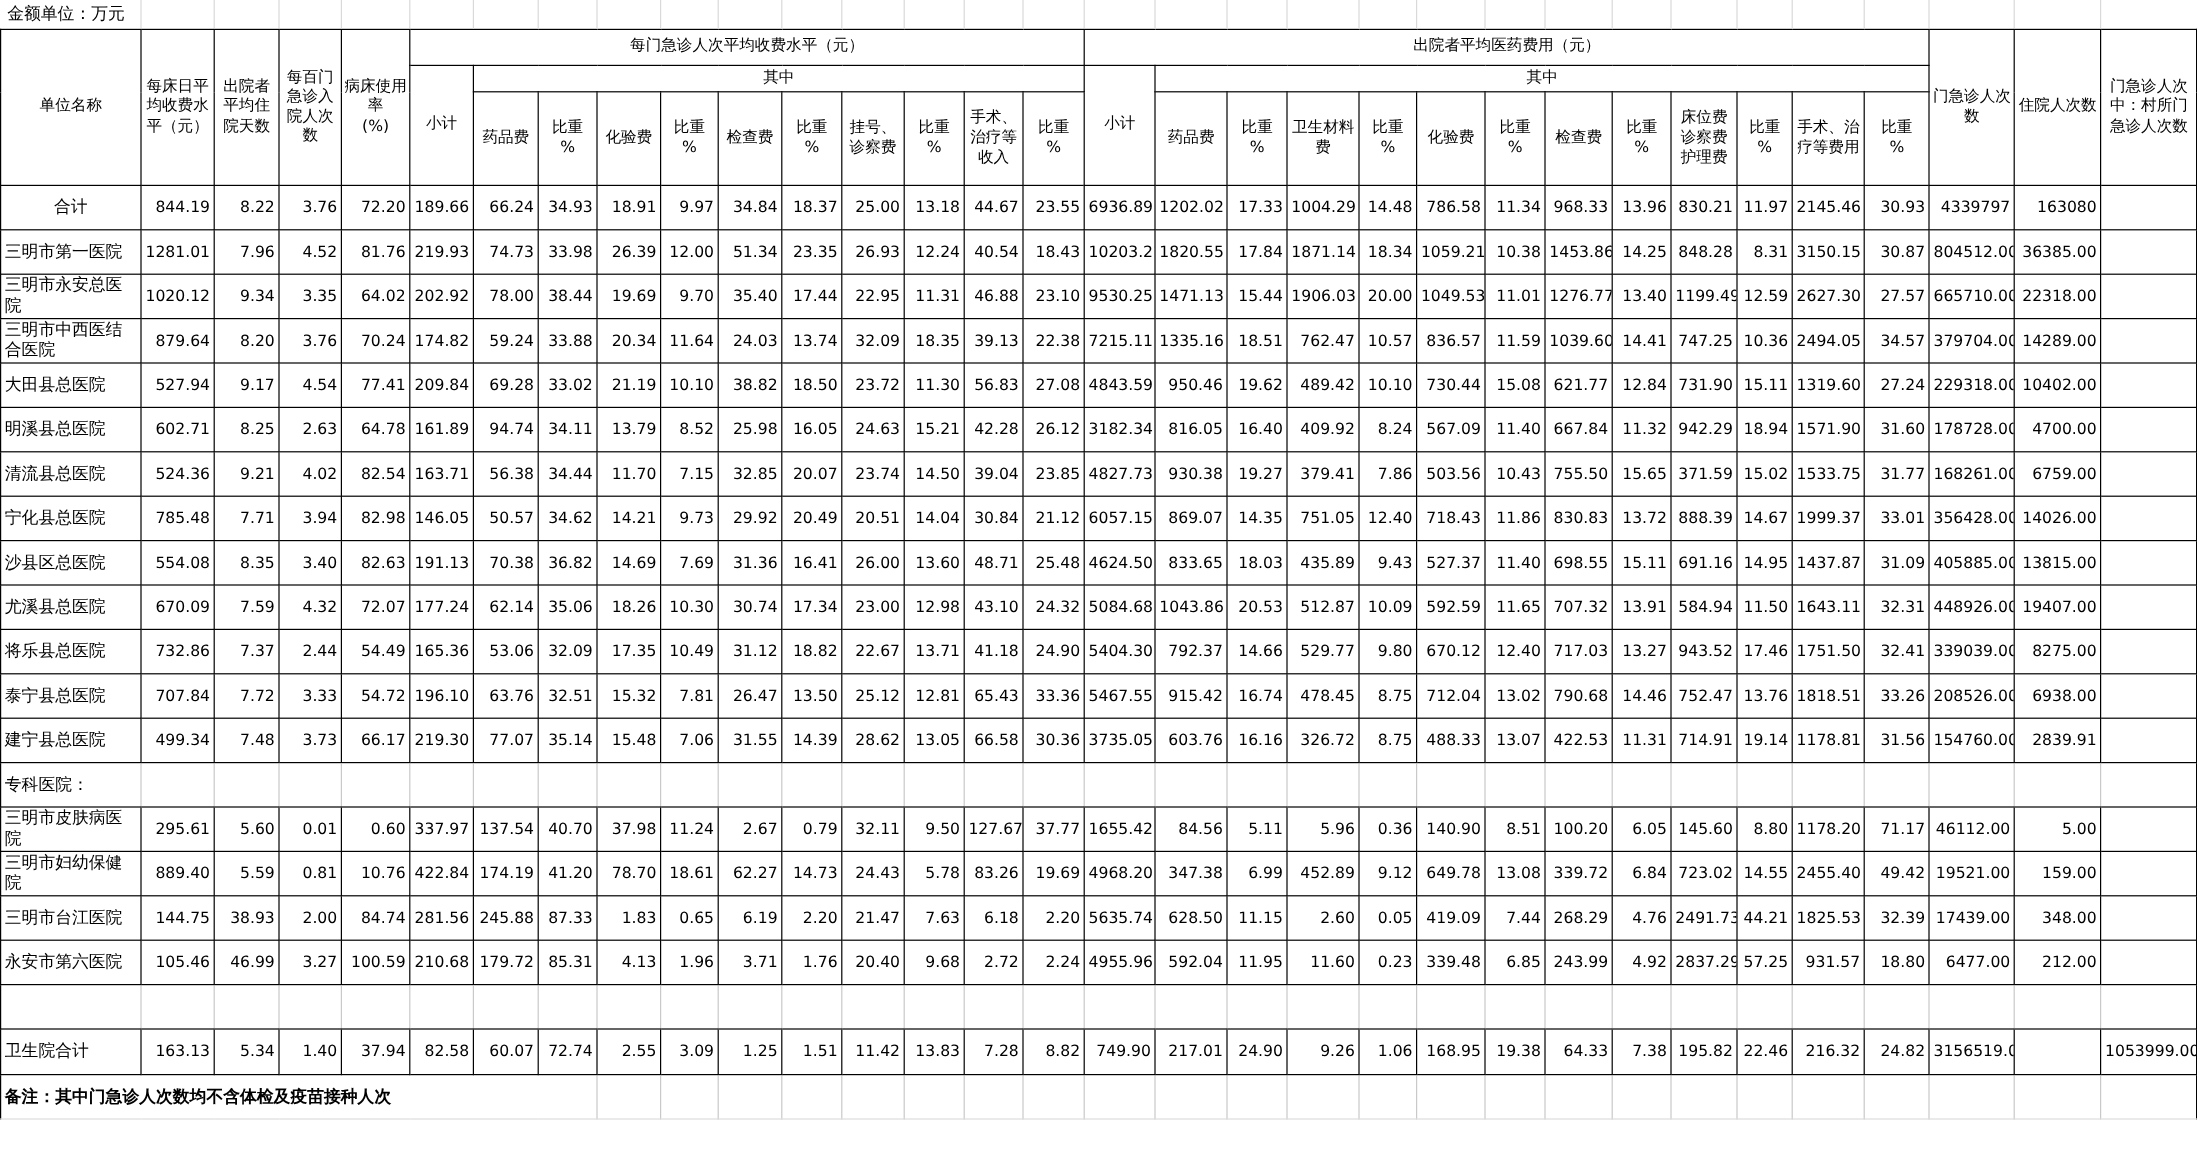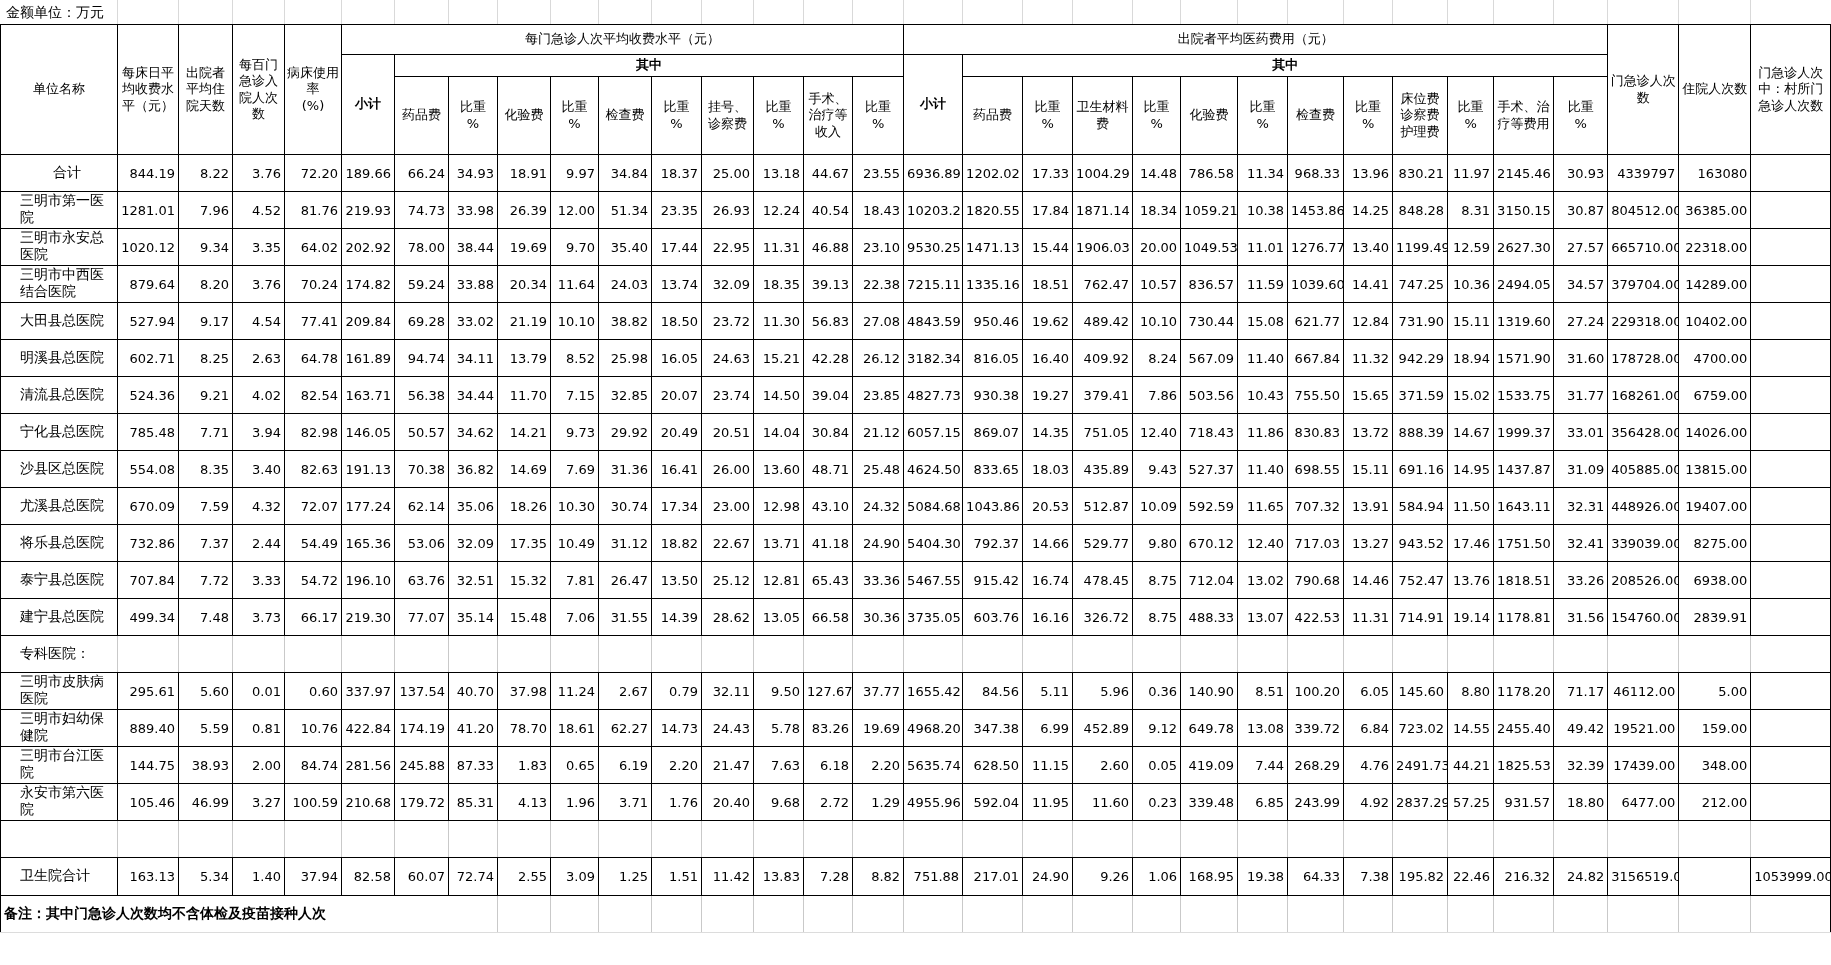--- a/index.html
+++ b/index.html
@@ -21,25 +21,25 @@
   
   .unit-row{position:relative;height:24px;}
   .unit-text{position:absolute;left:6px;top:0;line-height:24px;font-size:14px;}
 
   
   table.main{border-collapse:collapse;table-layout:fixed;width:1831px;}
   .main th,.main td{box-sizing:border-box;overflow:hidden;border:1px solid var(--border);}
   .main th{font-weight:normal;font-size:13px;vertical-align:middle;line-height:1.25;
     padding:0 2px;white-space:pre-line;}
   .hr1 th{height:30px;}
-  .hr2 th{height:22px;font-weight:bold;}
+  .hr2 th{height:22px;}
   .hr3 th{height:78px;}
   .main td{font-size:13px;vertical-align:middle;padding:0 3px;white-space:nowrap;}
   td.num{text-align:right;}
-  td.name{text-align:left;font-size:14px;padding-left:19px;white-space:normal;line-height:1.2;font-family:Liberation Mono, monospace;}
+  td.name{text-align:left;font-size:14px;padding-left:3px;white-space:normal;line-height:1.2;}
   tr.center-name td.name{text-align:center;}
   tr.data{height:37px;}
   tr.total{height:38px;}
   tr.light{height:37px;}
   tr.light td{border-color:var(--grid);border-bottom-color:var(--border);}
   tr.light td:first-child{border-left-color:var(--border);}
   tr.light td:last-child{border-right-color:var(--border);}
   tr.note td{border-bottom-color:#dcdcdc;font-weight:bold;}
   td.note-text{font-size:14px;white-space:nowrap;}
 </style>
@@ -760,21 +760,21 @@
           <td class="num">210.68</td>
           <td class="num">179.72</td>
           <td class="num">85.31</td>
           <td class="num">4.13</td>
           <td class="num">1.96</td>
           <td class="num">3.71</td>
           <td class="num">1.76</td>
           <td class="num">20.40</td>
           <td class="num">9.68</td>
           <td class="num">2.72</td>
-          <td class="num">1.29</td>
+          <td class="num">2.24</td>
           <td class="num">4955.96</td>
           <td class="num">592.04</td>
           <td class="num">11.95</td>
           <td class="num">11.60</td>
           <td class="num">0.23</td>
           <td class="num">339.48</td>
           <td class="num">6.85</td>
           <td class="num">243.99</td>
           <td class="num">4.92</td>
           <td class="num">2837.29</td>
@@ -829,21 +829,21 @@
           <td class="num">60.07</td>
           <td class="num">72.74</td>
           <td class="num">2.55</td>
           <td class="num">3.09</td>
           <td class="num">1.25</td>
           <td class="num">1.51</td>
           <td class="num">11.42</td>
           <td class="num">13.83</td>
           <td class="num">7.28</td>
           <td class="num">8.82</td>
-          <td class="num">751.88</td>
+          <td class="num">749.90</td>
           <td class="num">217.01</td>
           <td class="num">24.90</td>
           <td class="num">9.26</td>
           <td class="num">1.06</td>
           <td class="num">168.95</td>
           <td class="num">19.38</td>
           <td class="num">64.33</td>
           <td class="num">7.38</td>
           <td class="num">195.82</td>
           <td class="num">22.46</td>

